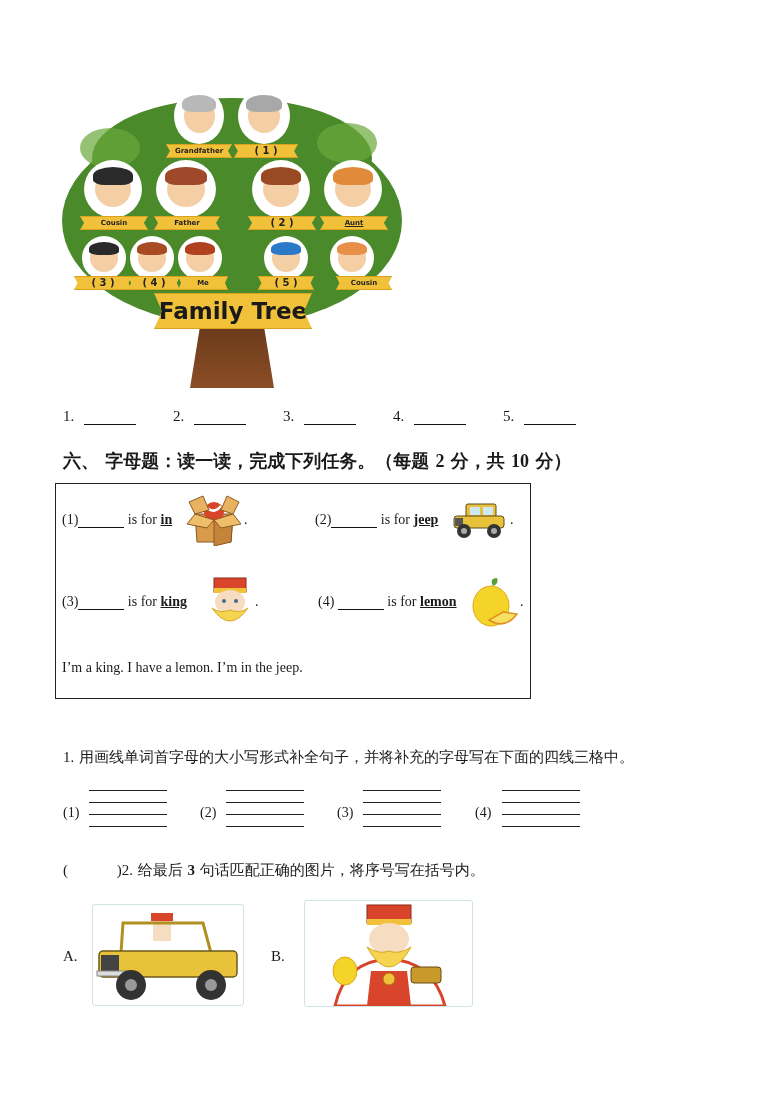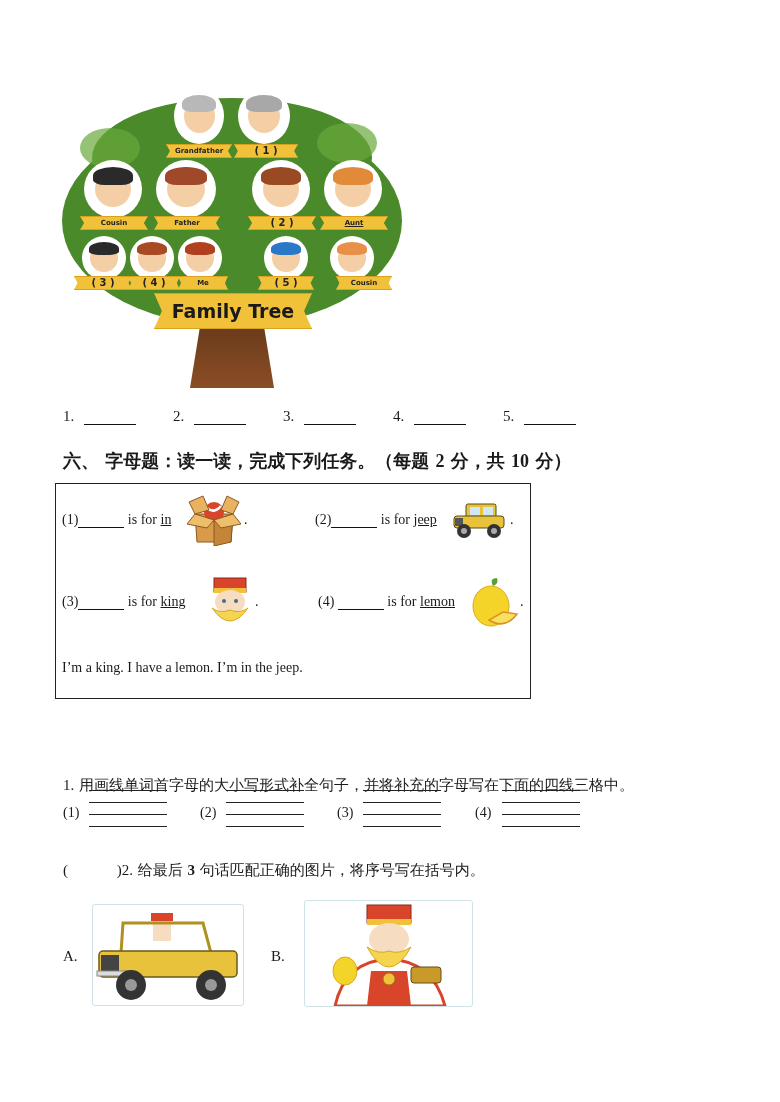--- a/index.html
+++ b/index.html
@@ -16,42 +16,42 @@
            clip-path:polygon(12% 0,88% 0,100% 100%,0 100%); }
   .face { position:absolute; border-radius:50%; background:#ffffff;
           display:flex; align-items:center; justify-content:center; overflow:hidden; }
   .face .head { width:62%; height:62%; border-radius:50%; background:#f4cfa6; position:relative; }
   .face .hair { position:absolute; left:-6%; top:-10%; width:112%; height:48%;
                 border-radius:50% 50% 30% 30%; }
   .ribbon { position:absolute; background:#f2c13a; border:1px solid #d9a21e;
             font-family:"DejaVu Sans", sans-serif; font-weight:bold; font-size:7px;
             color:#222; text-align:center; line-height:12px; height:12px;
             clip-path:polygon(0 0,100% 0,94% 50%,100% 100%,0 100%,6% 50%); }
-  .ribbon.big { font-size:19px; line-height:34px; height:34px; color:#1a1a1a;
+  .ribbon.big { font-size:23px; line-height:34px; height:34px; color:#1a1a1a;
                 clip-path:polygon(0 0,100% 0,95% 50%,100% 100%,0 100%,5% 50%); }
 
   
   .answers { top:408px; left:63px; font-size:15px; }
   .answers span.item { position:absolute; white-space:nowrap; }
   .answers .blank { display:inline-block; width:52px; border-bottom:1.5px solid #111; margin-left:10px; height:14px; vertical-align:bottom; }
 
   .section-title { left:63px; top:449px; font-size:18px; font-weight:bold; white-space:nowrap;
                    font-family:"DejaVu Sans", sans-serif; }
   .section-title .num { font-family:"Liberation Serif", serif; font-weight:bold; }
 
   
   .box { left:55px; top:483px; width:474px; height:214px; border:1.5px solid #222; }
   .line { position:absolute; font-size:14px; white-space:nowrap; }
   .blankline { display:inline-block; width:46px; border-bottom:1.5px solid #111; height:13px; vertical-align:bottom; }
-  .u { text-decoration:underline; }
+  .u { text-decoration:underline;font-weight:bold; }
 
   
   .ico { position:absolute; }
 
-  .q1 { left:63px; top:748px; font-size:15px; white-space:nowrap; font-family:"DejaVu Sans", sans-serif;margin-top:28px; }
+  .q1 { left:63px; top:748px; font-size:15px; white-space:nowrap; font-family:"DejaVu Sans", sans-serif; }
   .q1 .n { font-family:"Liberation Serif", serif; }
   .grid-label { position:absolute; font-size:14px; }
   .fourline { position:absolute; width:78px; height:36px; }
   .fourline div { position:absolute; left:0; width:100%; border-top:1.5px solid #222; }
 
   .q2 { left:63px; top:861px; font-size:15px; white-space:nowrap; font-family:"DejaVu Sans", sans-serif; }
   .q2 .n { font-family:"Liberation Serif", serif; }
   .pic { position:absolute; border:1.5px solid #cfe3e6; border-radius:3px; background:#fff; overflow:hidden; }
   .pic-label { position:absolute; font-size:15px; }
 </style>

